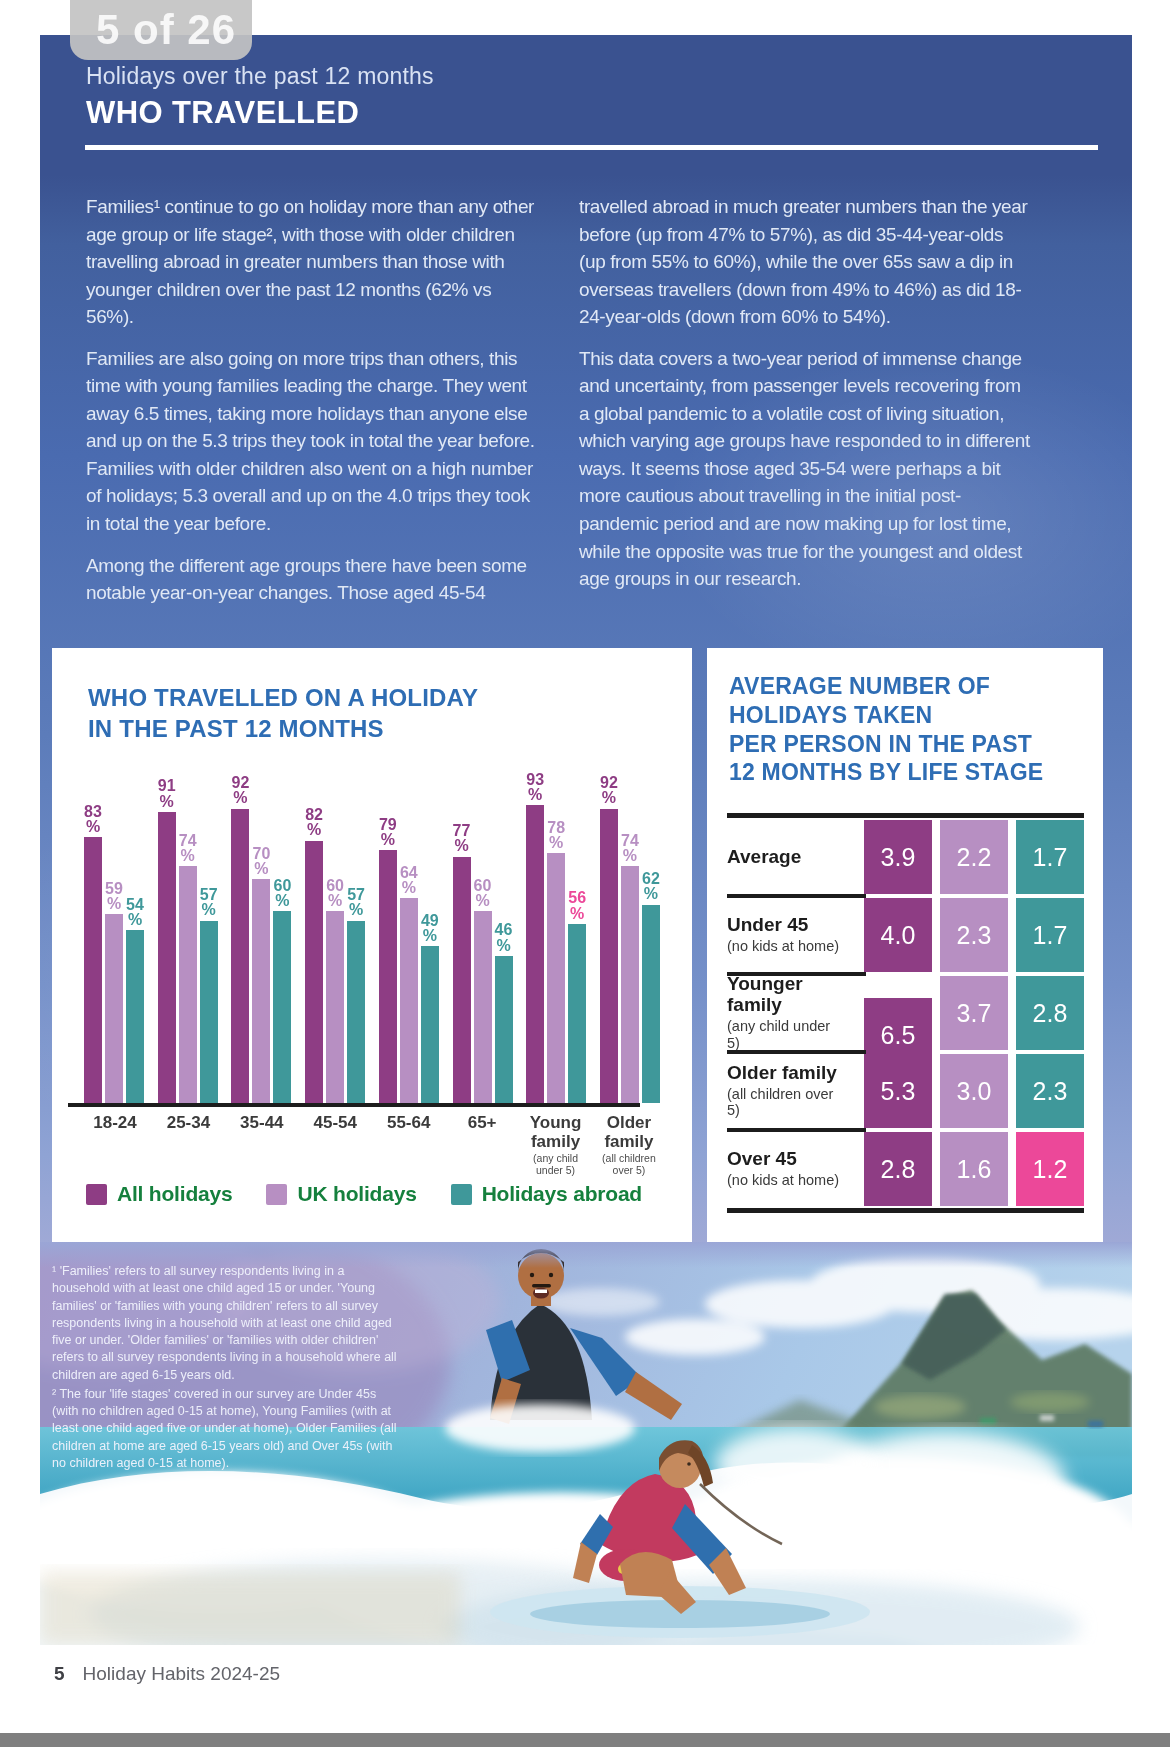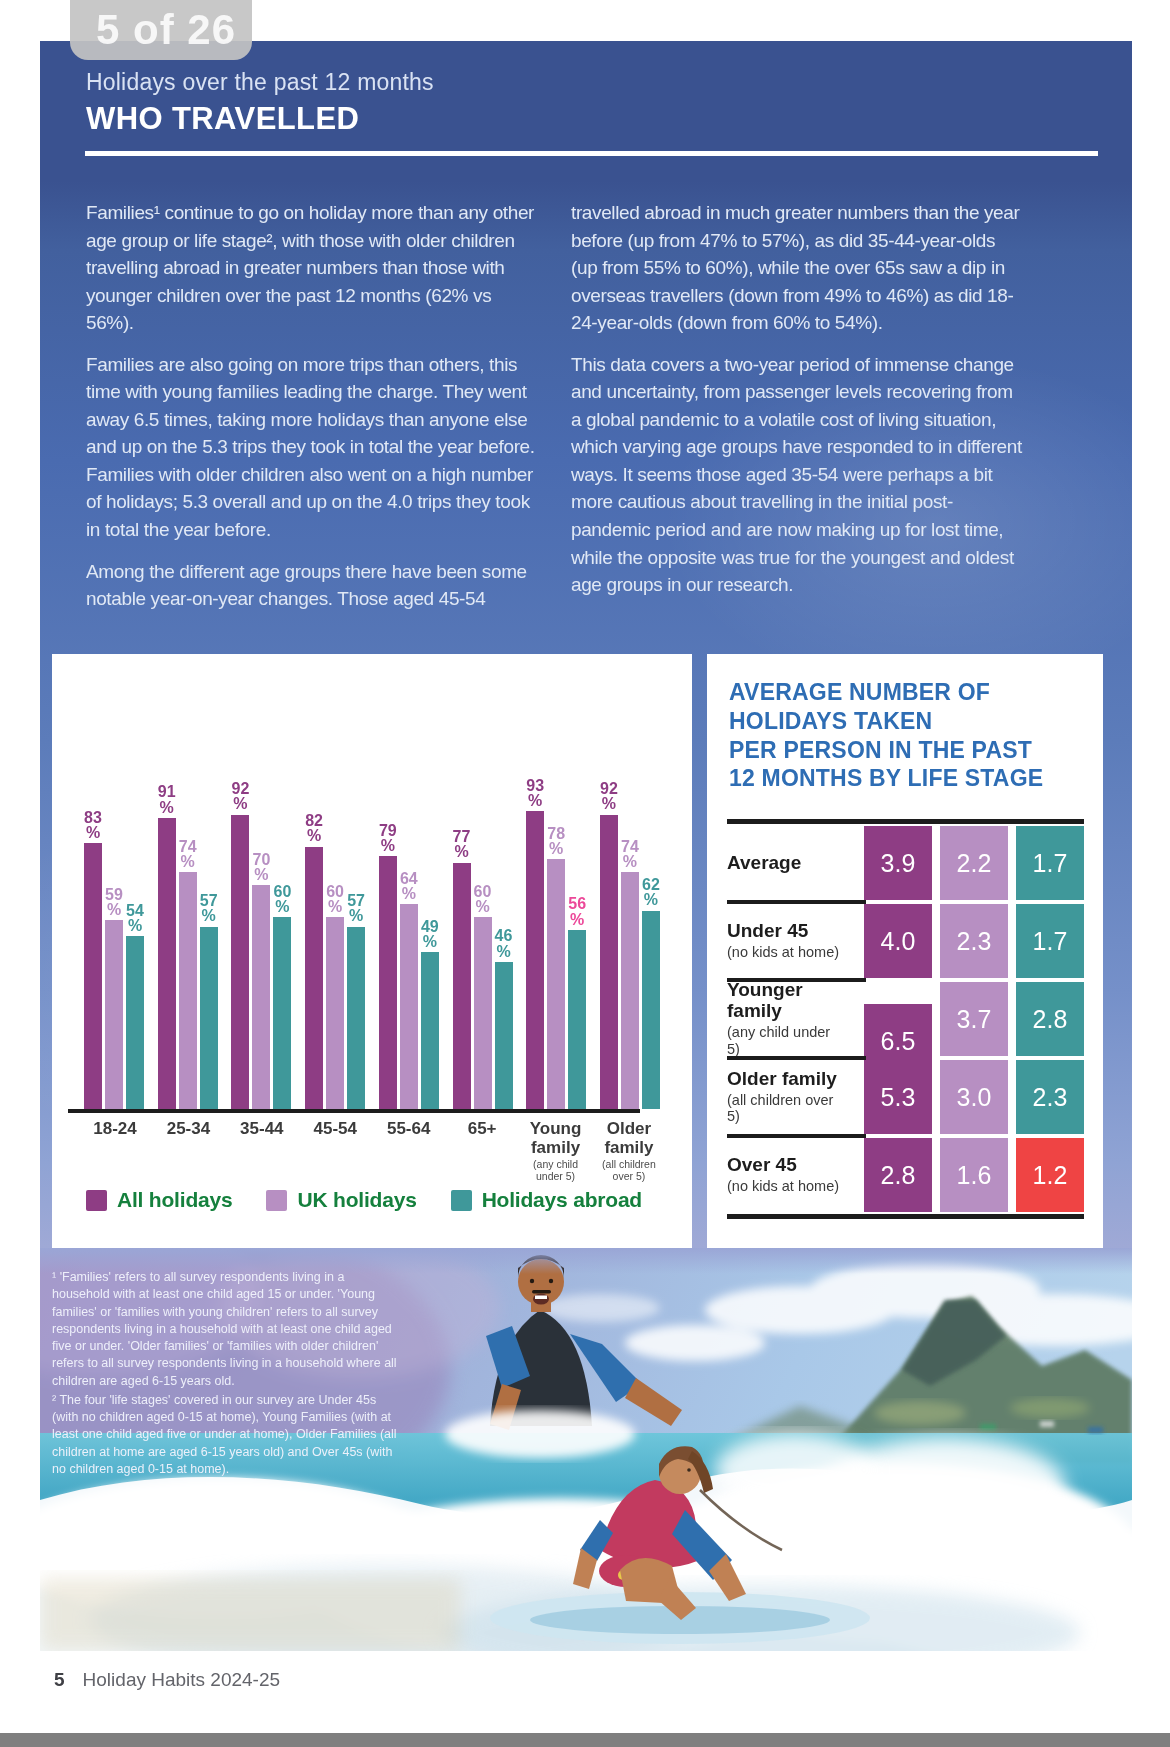--- a/index.html
+++ b/index.html
@@ -1,32 +1,32 @@
 <!DOCTYPE html>
 <html><head>
 <meta charset="utf-8">
 <style>
   html,body{margin:0;padding:0;background:#fff;}
   #stage{position:relative;width:1170px;height:1747px;background:#ffffff;overflow:hidden;
          font-family:"Liberation Sans","DejaVu Sans",sans-serif;}
   
-  .sheet{position:absolute;left:40px;top:41px;width:1092px;height:1688px;background:#ffffff;}
+  .sheet{position:absolute;left:40px;top:35px;width:1092px;height:1688px;background:#ffffff;}
   .sheet-blue{position:absolute;left:0;top:0;width:100%;height:1207px;
     background:
       radial-gradient(420px 260px at 82% 40%, rgba(255,255,255,0.12), rgba(255,255,255,0) 65%),
       radial-gradient(500px 300px at 18% 78%, rgba(255,255,255,0.07), rgba(255,255,255,0) 60%),
       linear-gradient(180deg,#3a5290 0px,#3a5290 140px,#42609e 210px,#4a6bb0 420px,
         #5c7cba 700px,#7590c9 950px,#8fa3d4 1120px,#9fa9d6 1207px);}
   
   .hdr{position:absolute;left:0;top:0;width:100%;}
   .hdr-sub{position:absolute;left:46px;top:28px;font-size:23px;font-weight:400;color:#d9e2f3;letter-spacing:.2px;}
   .hdr-title{position:absolute;left:46px;top:60px;font-size:31px;font-weight:700;color:#ffffff;letter-spacing:.4px;}
   .hdr-rule{position:absolute;left:45px;top:110px;width:1013px;height:5px;background:#ffffff;}
   
-  .cols{position:absolute;left:46px;top:158px;width:986px;display:flex;gap:30px;}
+  .cols{position:absolute;left:46px;top:158px;width:986px;display:flex;gap:38px;}
   .col{width:455px;}
   .col p{margin:0 0 14px 0;font-size:19px;line-height:1.45;letter-spacing:-0.02em;color:#e0e8f5;}
   
   .card{position:absolute;background:#ffffff;}
   .card-chart{left:12px;top:613px;width:640px;height:594px;}
   .card-table{left:667px;top:613px;width:396px;height:594px;}
   .c-title{position:absolute;left:36px;top:34px;font-size:24px;line-height:1.3;font-weight:700;color:#2e6db4;letter-spacing:.2px;}
   
   .plot{position:absolute;left:30px;top:108px;width:580px;height:347px;display:flex;justify-content:space-between;align-items:flex-end;}
   .bar-group{display:flex;flex-direction:column;justify-content:flex-end;align-items:center;height:100%;width:64px;}
@@ -193,20 +193,21 @@
         <p>Families are also going on more trips than others, this time with young families leading the charge. They went away 6.5 times, taking more holidays than anyone else and up on the 5.3 trips they took in total the year before. Families with older children also went on a high number of holidays; 5.3 overall and up on the 4.0 trips they took in total the year before.</p>
         <p>Among the different age groups there have been some notable year-on-year changes. Those aged 45-54</p>
       </div>
       <div class="col">
         <p>travelled abroad in much greater numbers than the year before (up from 47% to 57%), as did 35-44-year-olds (up from 55% to 60%), while the over 65s saw a dip in overseas travellers (down from 49% to 46%) as did 18-24-year-olds (down from 60% to 54%).</p>
         <p>This data covers a two-year period of immense change and uncertainty, from passenger levels recovering from a global pandemic to a volatile cost of living situation, which varying age groups have responded to in different ways. It seems those aged 35-54 were perhaps a bit more cautious about travelling in the initial post-pandemic period and are now making up for lost time, while the opposite was true for the youngest and oldest age groups in our research.</p>
       </div>
     </div>
 
     <div class="card card-chart">
+      <div class="c-title">WHO TRAVELLED ON A HOLIDAY<br>IN THE PAST 12 MONTHS</div>
       <div class="plot" id="bars">
           <div class="bar-group">
             <div class="bars">
               <div class="bar-col">
                 <div class="bar-val" style="color: rgb(142, 61, 132);">83<br>%</div>
                 <div class="bar" style="height: 265.6px; background: rgb(142, 61, 132);"></div>
               </div>
               <div class="bar-col">
                 <div class="bar-val" style="color: rgb(183, 143, 194); margin-top: 24px;">59<br>%</div>
                 <div class="bar" style="height: 188.8px; background: rgb(183, 143, 194);"></div>
@@ -404,21 +405,21 @@
             </div>
           </div>
           <div class="trow">
             <div class="tlabel">
               <div class="tname">Over 45</div>
               <div class="tsub">(no kids at home)</div>
             </div>
             <div class="tcells">
               <div class="tcell" style="background: rgb(142, 61, 132);">2.8</div>
               <div class="tcell" style="background: rgb(183, 143, 194);">1.6</div>
-              <div class="tcell" style="background: #ef4444;">1.2</div>
+              <div class="tcell" style="background: #ec4899;">1.2</div>
             </div>
           </div>
         </div>
     </div>
 
     <div class="footnotes">
       <p>¹ 'Families' refers to all survey respondents living in a household with at least one child aged 15 or under. 'Young families' or 'families with young children' refers to all survey respondents living in a household with at least one child aged five or under. 'Older families' or 'families with older children' refers to all survey respondents living in a household where all children are aged 6-15 years old.</p>
       <p>² The four 'life stages' covered in our survey are Under 45s (with no children aged 0-15 at home), Young Families (with at least one child aged five or under at home), Older Families (all children at home are aged 6-15 years old) and Over 45s (with no children aged 0-15 at home).</p>
     </div>
 

